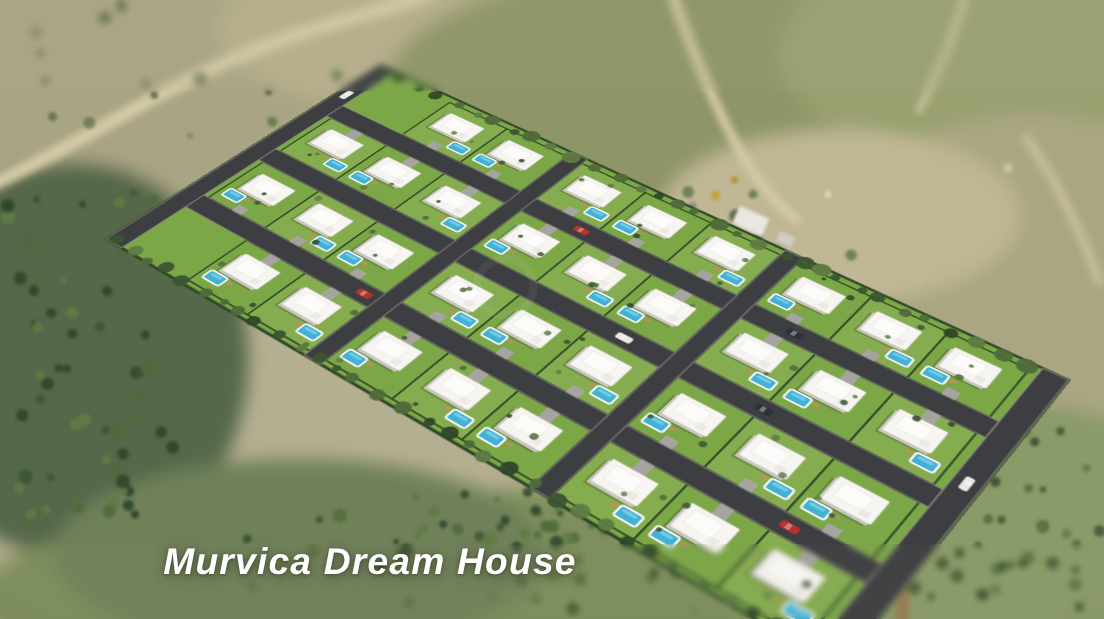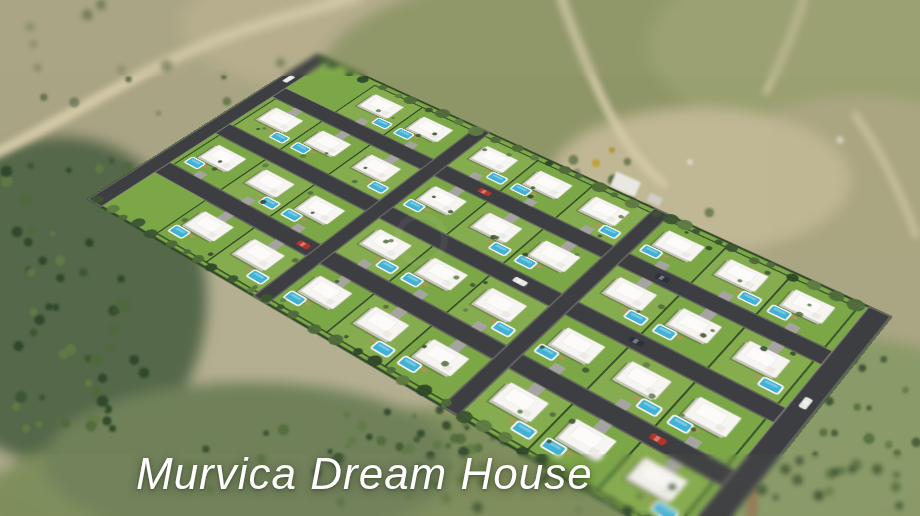--- a/index.html
+++ b/index.html
@@ -15,21 +15,21 @@
   .vignette{position:absolute;inset:0;z-index:3;pointer-events:none;
     background:radial-gradient(120% 120% at 50% 45%, rgba(0,0,0,0) 58%, rgba(66,72,46,.12) 100%);}
   .blur-strip{position:absolute;left:0;right:0;z-index:4;pointer-events:none;}
   .blur-top{top:0;height:76px;backdrop-filter:blur(2.6px);background:rgba(190,184,150,.06);}
   .blur-bottom{bottom:0;height:62px;backdrop-filter:blur(2.1px);background:rgba(150,156,118,.05);}
   .blur-right{left:auto;top:0;right:0;width:150px;height:260px;backdrop-filter:blur(1.8px);
     background:rgba(180,178,140,.04);z-index:4;position:absolute;pointer-events:none;}
   .watermark{position:absolute;left:394px;top:212px;width:54px;height:54px;z-index:5;
     border:7px solid rgba(255,255,255,.055);border-radius:50%;pointer-events:none;}
   .title{position:absolute;left:136px;top:452px;z-index:6;color:#ffffff;
-    font-style:italic;font-weight:400;font-size:44px;line-height:1;letter-spacing:1px;
+    font-style:italic;font-weight:700;font-size:31px;line-height:1;letter-spacing:1px;
     text-shadow:0 2px 10px rgba(30,40,20,.5),0 1px 3px rgba(30,40,20,.4);white-space:nowrap;}
 </style>
 </head>
 <body>
 
 <div class="stage">
 
   <div class="terrain">
     <svg viewBox="0 0 920 516" width="920" height="516">
       <defs>

